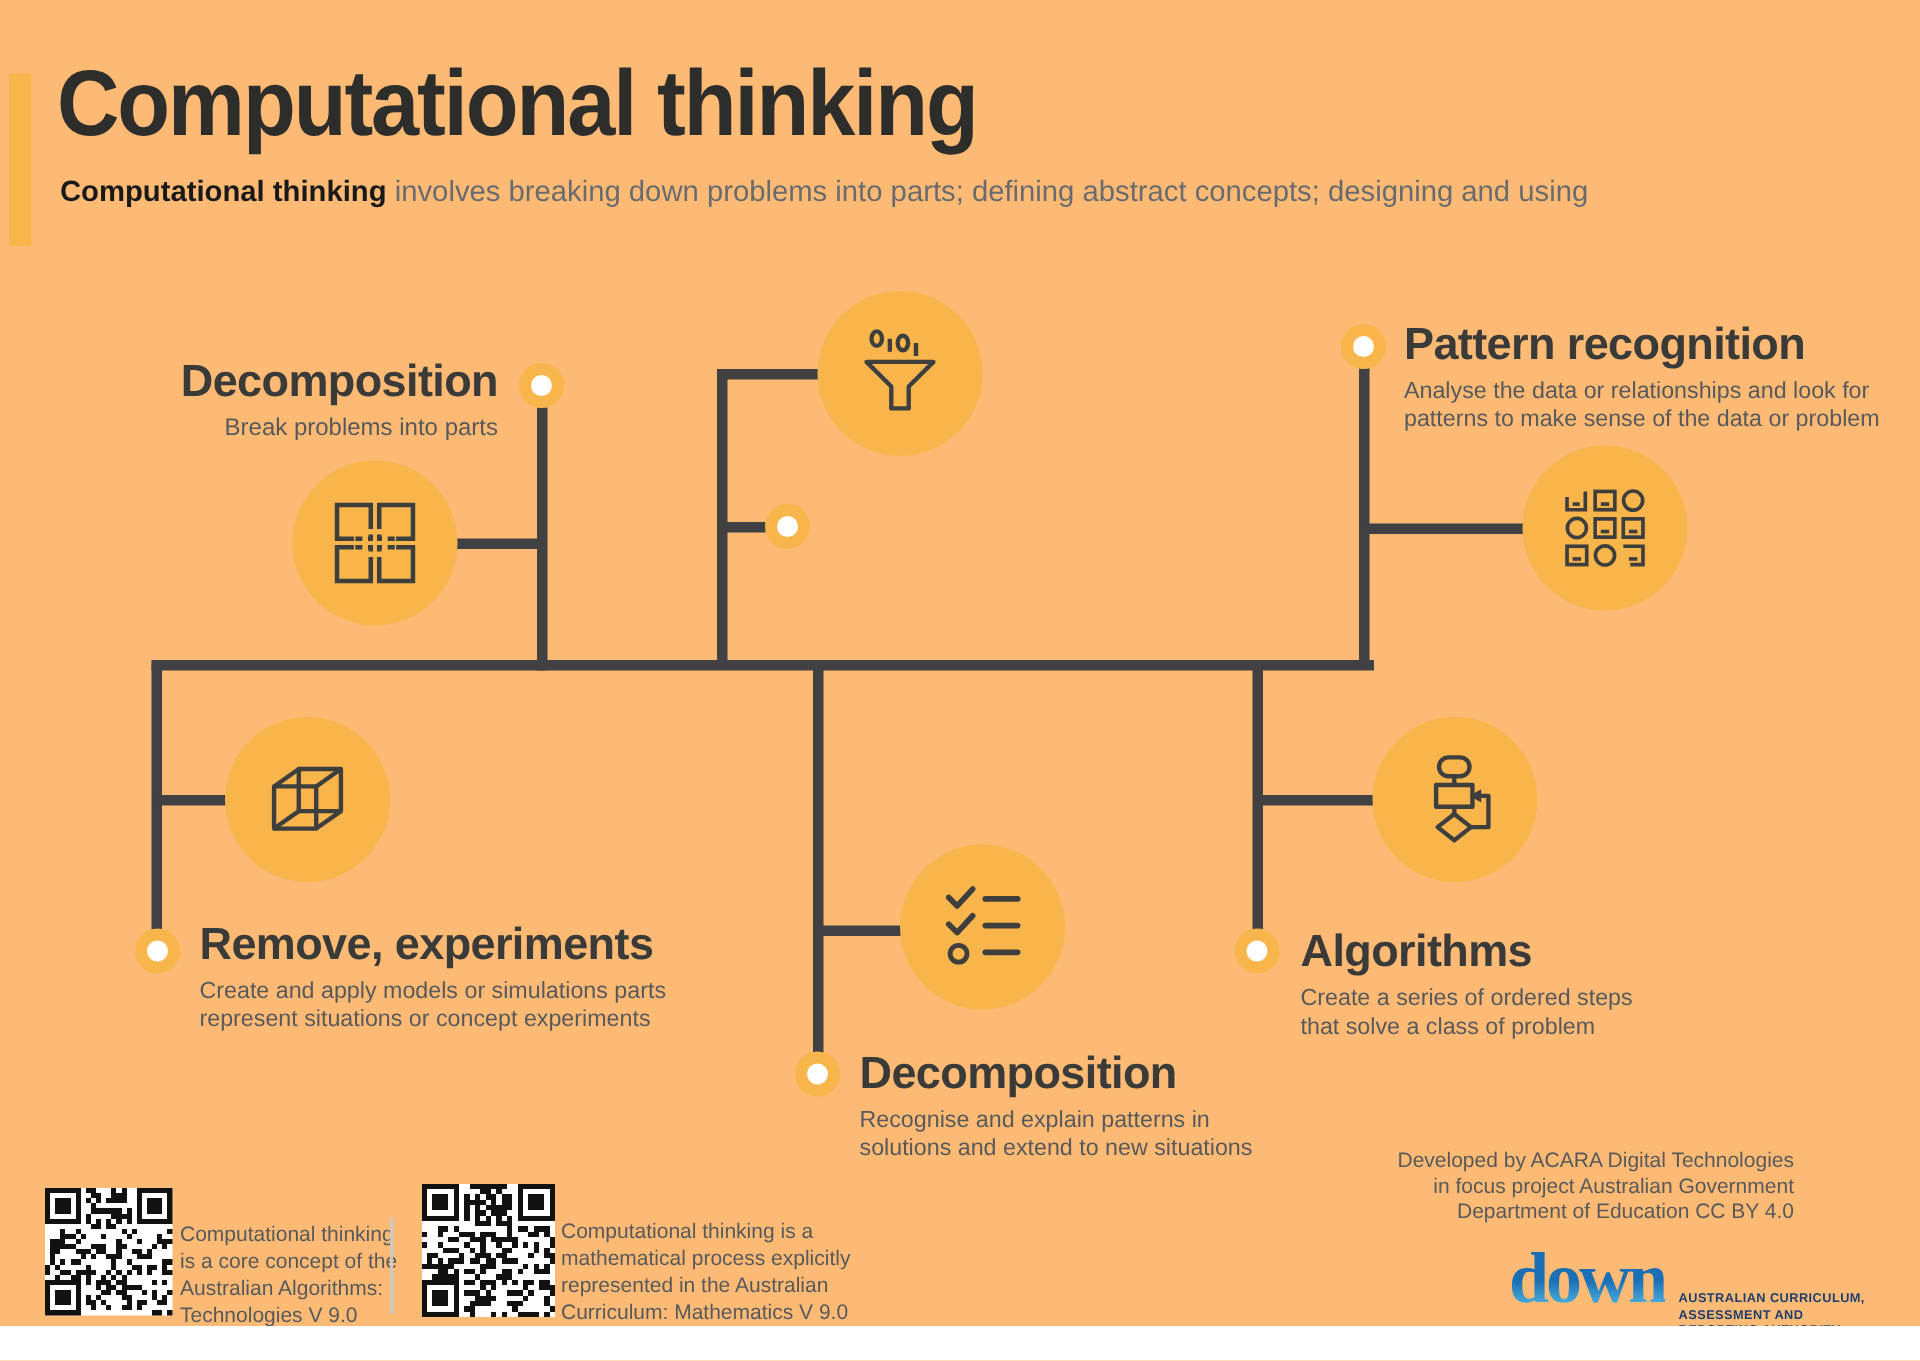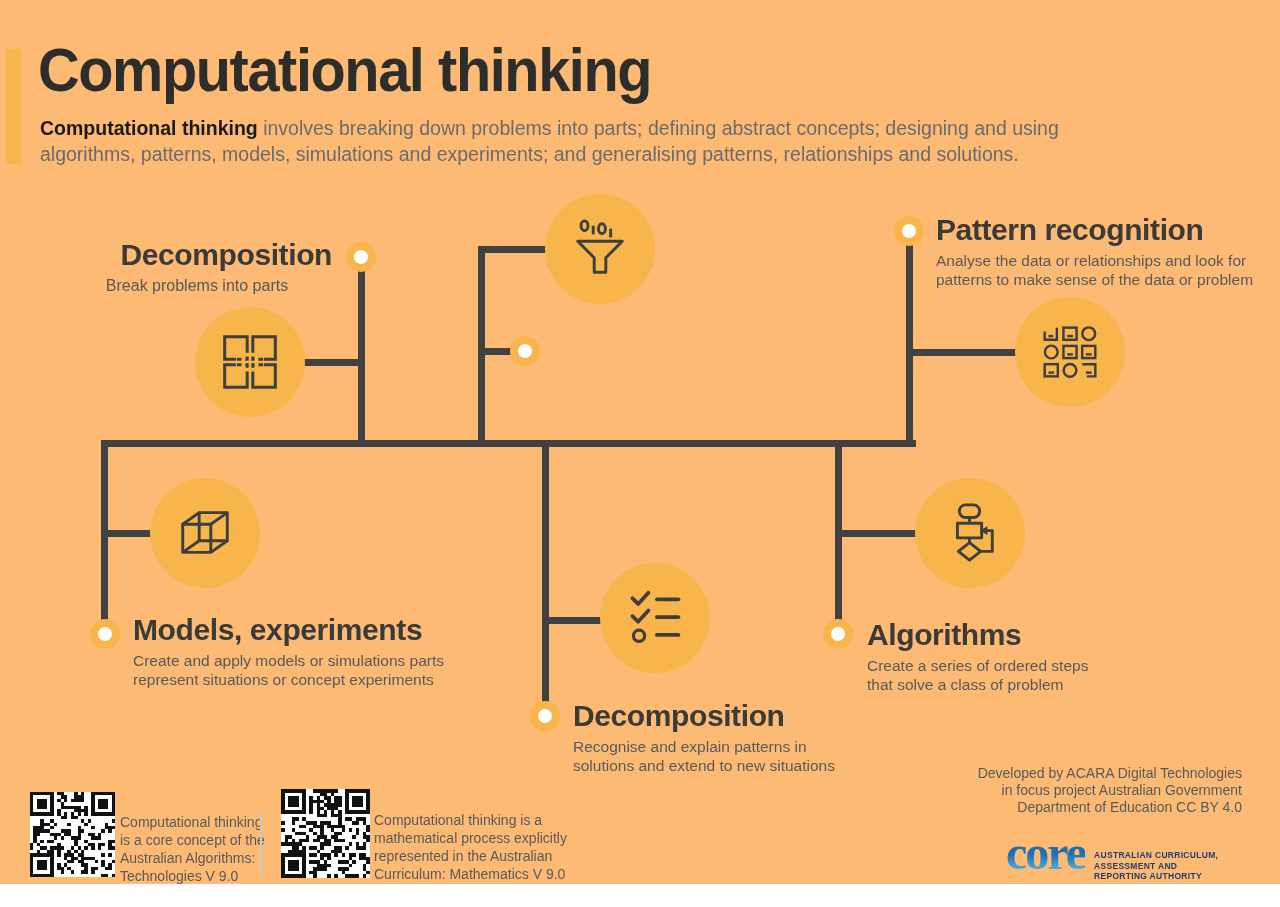--- a/index.html
+++ b/index.html
@@ -37,34 +37,33 @@
 
   .attribution { position:absolute; text-align:right; font-size:14px; line-height:17px; color:#58595B; }
 
   .logo { position:absolute; display:flex; align-items:flex-start; }
   .logo-wordmark { font-family:"Liberation Serif", serif; font-weight:700; font-size:48px;
                    line-height:40px; letter-spacing:-2px; color:#1B75BC; }
   @supports (-webkit-background-clip:text) {
     .logo-wordmark { background:linear-gradient(180deg,#1B6FB5 52%,#56BBE4 100%);
                      -webkit-background-clip:text; -webkit-text-fill-color:transparent; }
   }
-  .logo-tagline { margin-left:9px; margin-top:17px; }
+  .logo-tagline { margin-left:9px; margin-top:27px; }
   .logo-tagline div { font-size:8.5px; font-weight:700; letter-spacing:0.3px;
                       line-height:10.5px; color:#1F3E6D; white-space:nowrap; }
 </style>
 </head>
 <body>
 
 <div class="canvas">
 
   <div class="accent-bar"></div>
   <h1 class="title">Computational thinking</h1>
   <div class="intro">
     <div class="line"><span class="lead">Computational thinking</span><span> involves breaking down problems into parts; defining abstract concepts; designing and using</span></div>
-    <div class="line">algorithms, patterns, models, simulations and experiments; and generalising patterns, relationships and solutions.</div>
   </div>
 
   <div class="hline" style="left:101px;top:440px;width:815px;height:7px;"></div>
   <div class="vline" style="left:358px;top:257px;width:7px;height:190px;"></div>
   <div class="hline" style="left:297px;top:359px;width:65px;height:7px;"></div>
   <div class="vline" style="left:478px;top:246px;width:7px;height:198px;"></div>
   <div class="hline" style="left:480px;top:246px;width:75px;height:7px;"></div>
   <div class="hline" style="left:480px;top:348px;width:48px;height:7px;"></div>
   <div class="vline" style="left:906px;top:231px;width:7px;height:213px;"></div>
   <div class="hline" style="left:908px;top:349px;width:112px;height:7px;"></div>
@@ -149,35 +148,35 @@
       <rect x="19" y="22" width="25" height="15"></rect>
       <line x1="31.5" y1="37" x2="31.5" y2="42"></line>
       <path d="M31.5 42 L43 51 L31.5 60 L20 51 Z"></path>
       <path d="M43 51 H55 V29.5 H48" fill="none"></path>
       <path d="M42 29.5 L50 25 V34 Z" fill="#3E3E3D" stroke="none"></path>
     </svg>
   </div>
 
   <div class="node-label align-right" style="left:62px;top:238px;width:270px;">
     <div class="node-title">Decomposition</div>
-    <div class="node-desc" style="font-size:16px;text-align:center;">Break problems into parts</div>
+    <div class="node-desc" style="font-size:16px;">Break problems into parts</div>
   </div>
 
 
   <div class="node-label" style="left:936px;top:213px;width:330px;">
     <div class="node-title">Pattern recognition</div>
     <div class="node-desc">
       <div>Analyse the data or relationships and look for</div>
       <div>patterns to make sense of the data or problem</div>
     </div>
   </div>
 
   <div class="node-label" style="left:133px;top:613px;width:330px;">
     <div class="node-title">
-      <div>Models, experiments</div>
+      <div>Remove, experiments</div>
     </div>
     <div class="node-desc">
       <div>Create and apply models or simulations parts</div>
       <div>represent situations or concept experiments</div>
     </div>
   </div>
 
   <div class="node-label" style="left:573px;top:699px;width:300px;">
     <div class="node-title">Decomposition</div>
     <div class="node-desc">
@@ -787,28 +786,28 @@
         <rect x="23" y="24" width="1" height="1"></rect>
       </svg>
     </div>
   <div class="qr-caption" style="left:374px;top:811px;">
     <div>Computational thinking is a</div>
     <div>mathematical process explicitly</div>
     <div>represented in the Australian</div>
     <div>Curriculum: Mathematics V 9.0</div>
   </div>
 
-  <div class="attribution" style="left:902px;top:765px;width:340px;">
+  <div class="attribution" style="left:856px;top:765px;width:340px;">
     <div>Developed by ACARA Digital Technologies</div>
     <div>in focus project Australian Government</div>
     <div>Department of Education CC BY 4.0</div>
   </div>
 
   <div class="logo" style="left:1006px;top:833px;">
-    <div class="logo-wordmark">core</div>
+    <div class="logo-wordmark">down</div>
     <div class="logo-tagline">
       <div>AUSTRALIAN CURRICULUM,</div>
       <div>ASSESSMENT AND</div>
       <div>REPORTING AUTHORITY</div>
     </div>
   </div>
 
 </div>
 
 </body></html>

